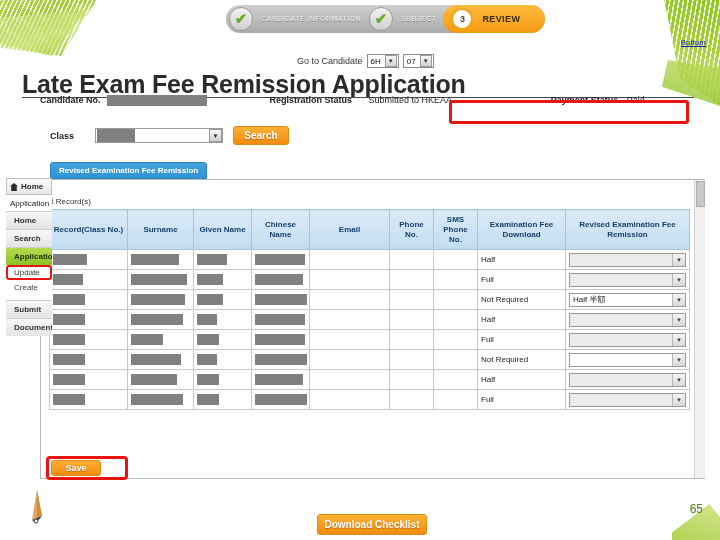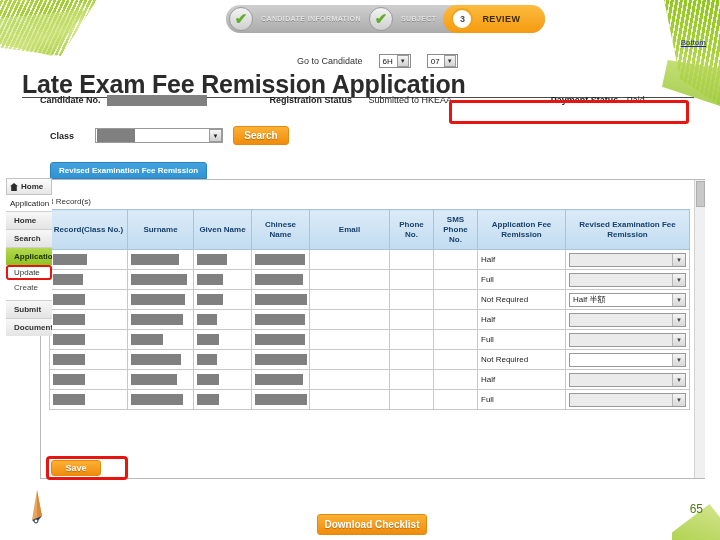--- a/index.html
+++ b/index.html
@@ -110,21 +110,21 @@
   
   .bottom-link {
     position: absolute; right: 14px; top: 38px;
     font-size: 8px; color: #2222aa; text-decoration: underline;
     font-family: "Liberation Sans", sans-serif;
   }
 
   
   .goto {
     position: absolute; left: 297px; top: 54px;
-    display: flex; align-items: center; gap: 16px;
+    display: flex; align-items: center; gap: 4px;
     font-size: 9px; color: #333;
   }
   .mini-sel {
     display: inline-flex; align-items: center;
     border: 1px solid #8b8b8b; background: #fff;
     height: 14px; font-size: 8px; color: #111;
     padding-left: 3px;
   }
   .mini-sel .txt { padding-right: 3px; }
   .mini-sel .arrow {
@@ -411,21 +411,21 @@
       </colgroup>
       <thead>
         <tr>
           <th>Record(Class No.)</th>
           <th>Surname</th>
           <th>Given Name</th>
           <th>Chinese Name</th>
           <th>Email</th>
           <th>Phone No.</th>
           <th>SMS Phone No.</th>
-          <th>Application Fee Remission</th>
+          <th>Examination Fee Download</th>
           <th>Revised Examination Fee Remission</th>
         </tr>
       </thead>
       <tbody id="grid-body">
           <tr>
             <td class="cell-redact"><span class="redact" style="width: 34px;"></span></td>
             <td class="cell-redact"><span class="redact" style="width: 48px;"></span></td>
             <td class="cell-redact"><span class="redact" style="width: 30px;"></span></td>
             <td class="cell-redact"><span class="redact" style="width: 50px;"></span></td>
             <td class="solid-grey"></td>

